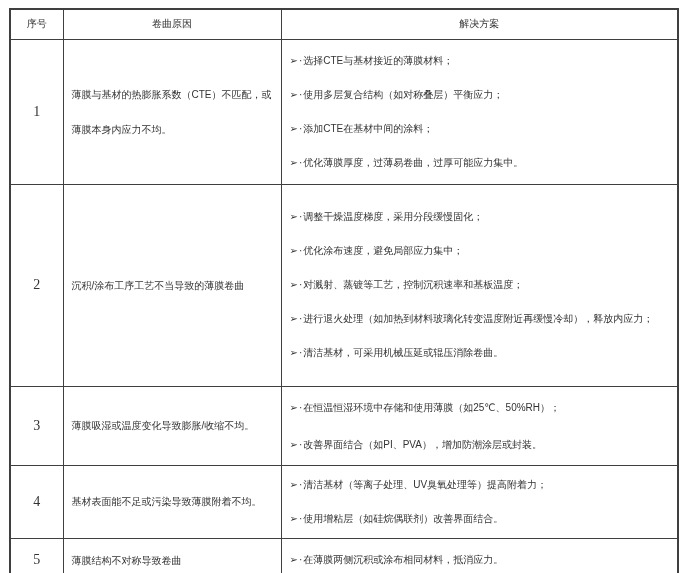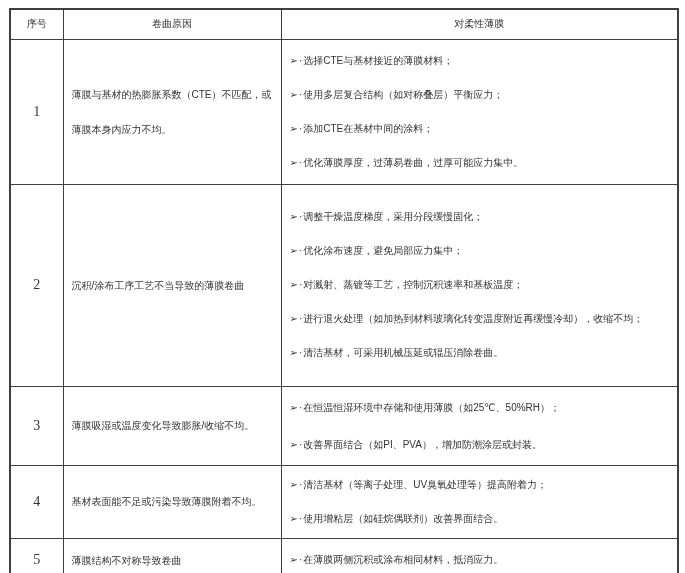--- a/index.html
+++ b/index.html
@@ -77,42 +77,42 @@
   <table class="curl-table">
     <colgroup>
       <col class="c-no">
       <col class="c-cause">
       <col class="c-sol">
     </colgroup>
     <thead>
       <tr class="header-row">
         <th>序号</th>
         <th>卷曲原因</th>
-        <th>对柔性薄膜</th>
+        <th>解决方案</th>
       </tr>
     </thead>
     <tbody>
       <tr class="r1">
         <td class="no-cell">1</td>
         <td class="cause-cell">薄膜与基材的热膨胀系数（CTE）不匹配，或薄膜本身内应力不均。</td>
         <td class="sol-cell">
           <p class="item"><span class="bullet">➢·</span><span>选择CTE与基材接近的薄膜材料；</span></p>
           <p class="item"><span class="bullet">➢·</span><span>使用多层复合结构（如对称叠层）平衡应力；</span></p>
           <p class="item"><span class="bullet">➢·</span><span>添加CTE在基材中间的涂料；</span></p>
           <p class="item"><span class="bullet">➢·</span><span>优化薄膜厚度，过薄易卷曲，过厚可能应力集中。</span></p>
         </td>
       </tr>
       <tr class="r2">
         <td class="no-cell">2</td>
         <td class="cause-cell">沉积/涂布工序工艺不当导致的薄膜卷曲</td>
         <td class="sol-cell">
           <p class="item"><span class="bullet">➢·</span><span>调整干燥温度梯度，采用分段缓慢固化；</span></p>
           <p class="item"><span class="bullet">➢·</span><span>优化涂布速度，避免局部应力集中；</span></p>
           <p class="item"><span class="bullet">➢·</span><span>对溅射、蒸镀等工艺，控制沉积速率和基板温度；</span></p>
-          <p class="item"><span class="bullet">➢·</span><span>进行退火处理（如加热到材料玻璃化转变温度附近再缓慢冷却），收缩不均；</span></p>
+          <p class="item"><span class="bullet">➢·</span><span>进行退火处理（如加热到材料玻璃化转变温度附近再缓慢冷却），释放内应力；</span></p>
           <p class="item"><span class="bullet">➢·</span><span>清洁基材，可采用机械压延或辊压消除卷曲。</span></p>
         </td>
       </tr>
       <tr class="r3">
         <td class="no-cell">3</td>
         <td class="cause-cell">薄膜吸湿或温度变化导致膨胀/收缩不均。</td>
         <td class="sol-cell">
           <p class="item"><span class="bullet">➢·</span><span>在恒温恒湿环境中存储和使用薄膜（如25℃、50%RH）；</span></p>
           <p class="item"><span class="bullet">➢·</span><span>改善界面结合（如PI、PVA），增加防潮涂层或封装。</span></p>
         </td>

